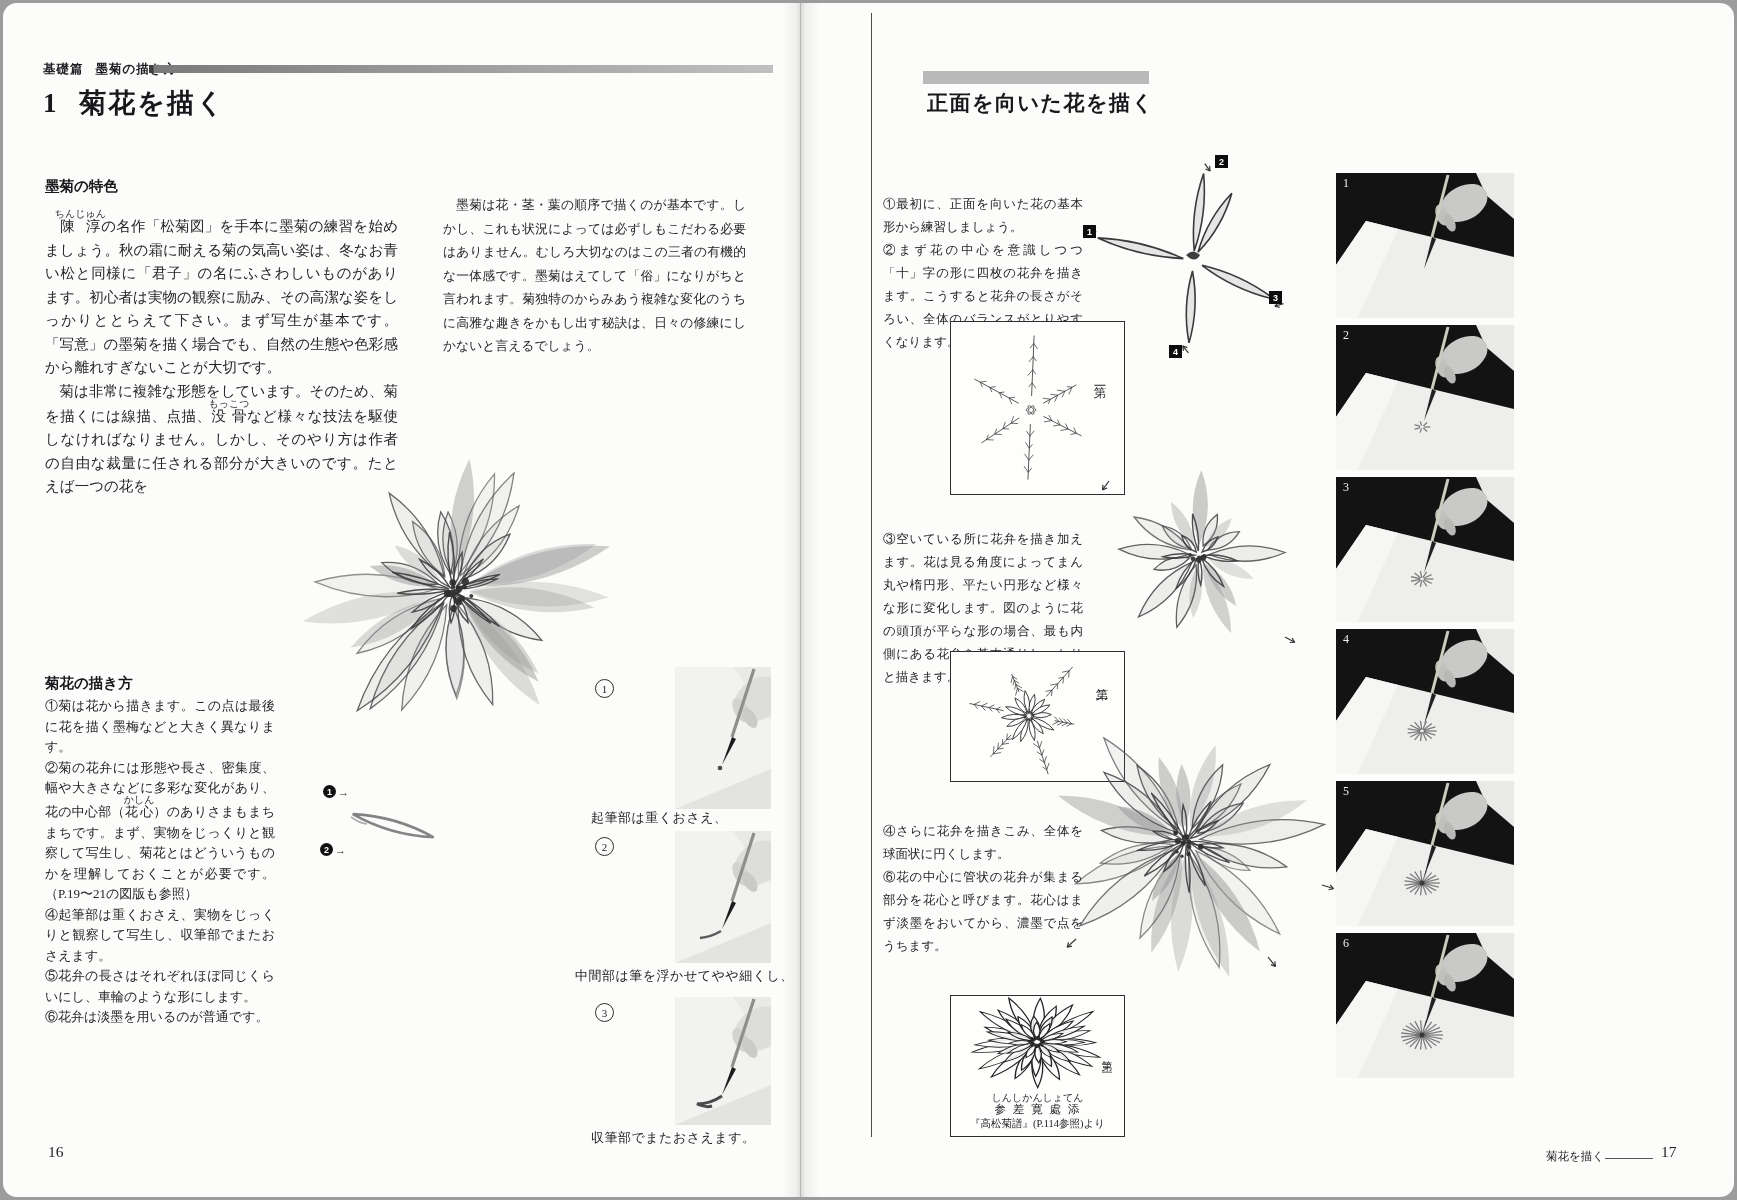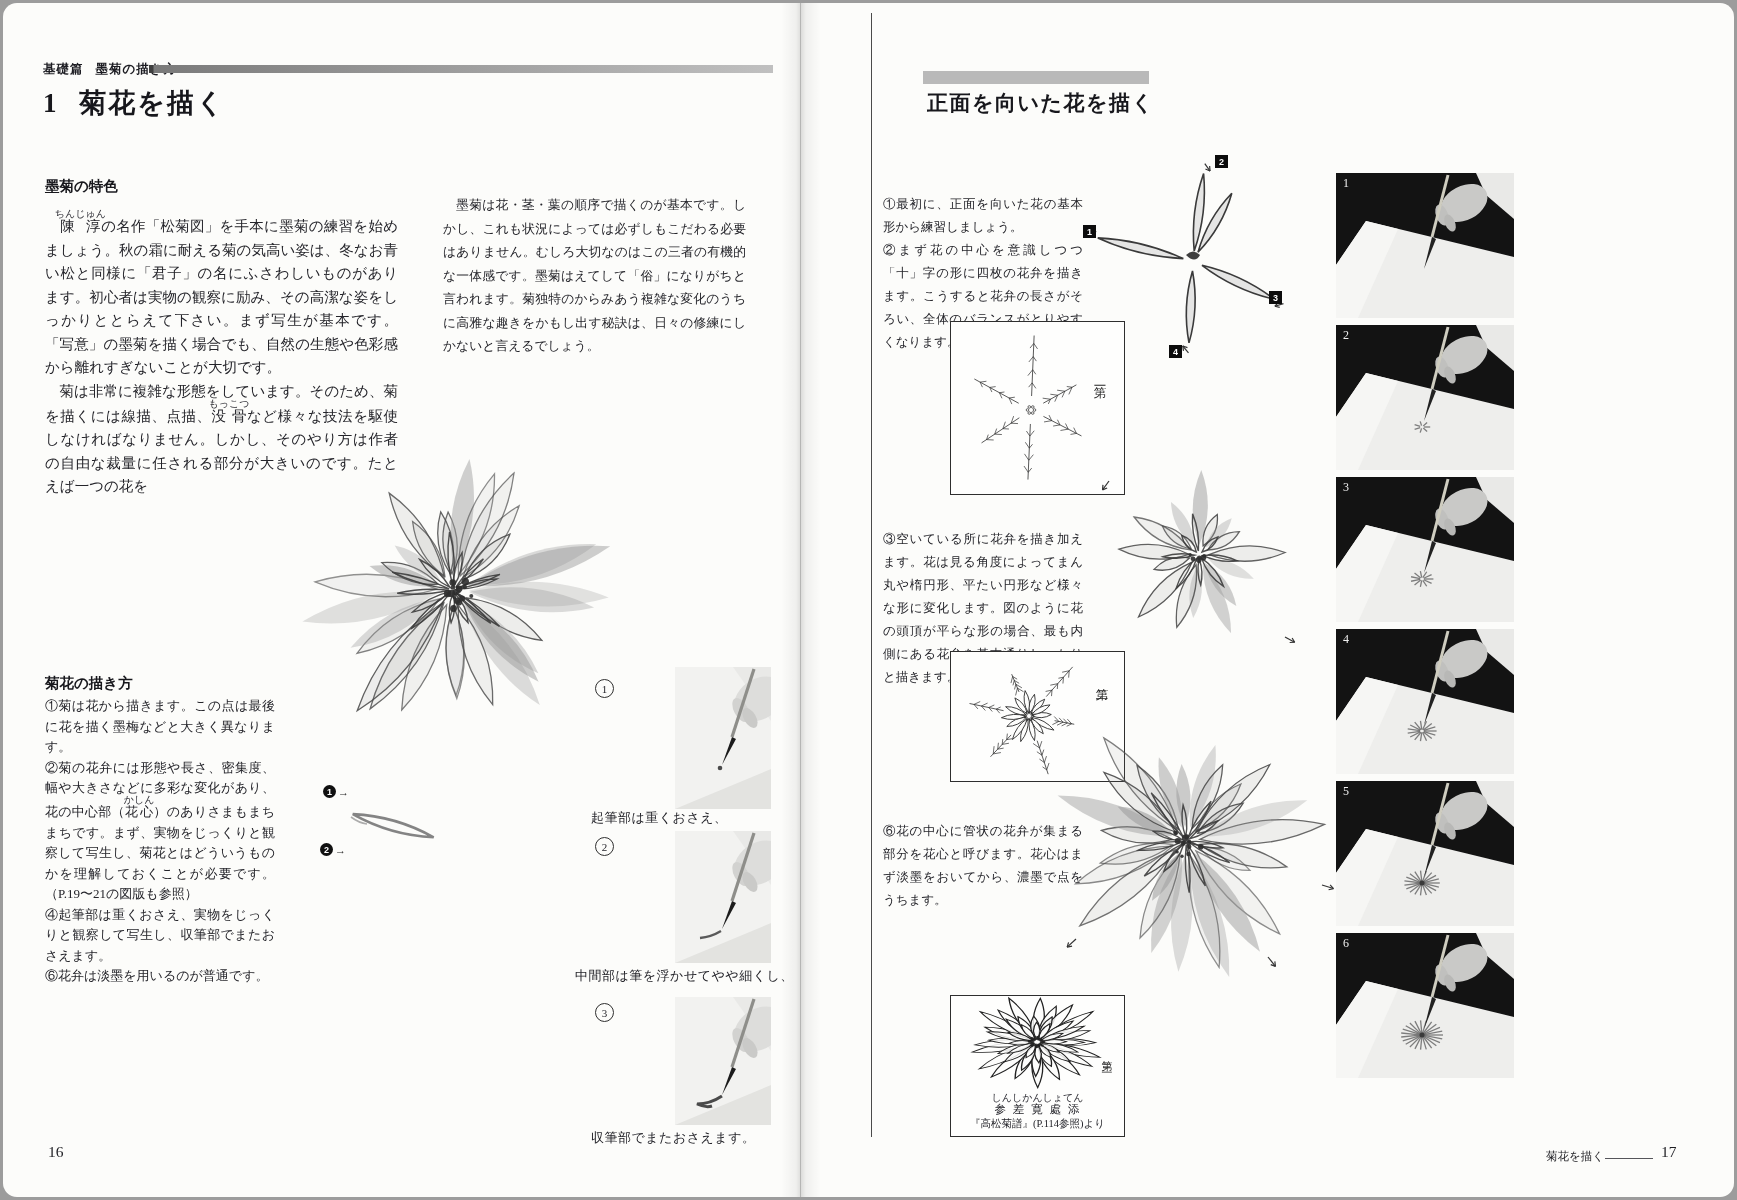--- a/index.html
+++ b/index.html
@@ -135,20 +135,21 @@
           <circle cx="221.8" cy="172.1" r="2.2" fill="#2e2e2e" opacity="0.9"></circle>
           <circle cx="208.5" cy="178.4" r="3.7" fill="#2e2e2e" opacity="0.9"></circle>
           <circle cx="211.2" cy="182.6" r="1.7" fill="#2e2e2e" opacity="0.9"></circle>
         </svg>
 
     <h2 class="a sech jp-sans" style="left:42px;top:671px;">菊花の描き方</h2>
     <div class="a col steps" style="left:42px;top:693px;width:230px;">
       <p>①菊は花から描きます。この点は最後に花を描く墨梅などと大きく異なります。</p>
       <p>②菊の花弁には形態や長さ、密集度、幅や大きさなどに多彩な変化があり、花の中心部（<ruby>花心<rt>かしん</rt></ruby>）のありさまもまちまちです。まず、実物をじっくりと観察して写生し、菊花とはどういうものかを理解しておくことが必要です。（P.19〜21の図版も参照）</p>
       <p>④起筆部は重くおさえ、実物をじっくりと観察して写生し、収筆部でまたおさえます。</p>
+      <p>⑤花弁の長さはそれぞれほぼ同じくらいにし、車輪のような形にします。</p>
       <p>⑥花弁は淡墨を用いるのが普通です。</p>
     </div>
 
     <div class="a" style="left:320px;top:782px;width:130px;height:80px;">
       <div style="position:absolute;left:0;top:0;display:flex;align-items:center;">
         <span class="circf jp-sans">1</span>
         <span class="arr">→</span>
       </div>
       <svg id="petal-sketch" style="position:absolute;left:16px;top:14px;" width="106" height="52" viewBox="0 0 106 52">
             <path d="M13.8,15.1 Q51.4,36.3 94.6,38.3 Q57.0,17.1 13.8,15.1Z" fill="none" stroke="#6e6e6e" stroke-width="2.6" opacity="0.85"></path>
@@ -371,20 +372,21 @@
             <circle cx="79.74149866762104" cy="67.03598128957906" r="1.3" fill="none" stroke="#2a2a2a" stroke-width="0.7"></circle>
             <circle cx="76.23303863390049" cy="67.02123278327106" r="1.3" fill="none" stroke="#2a2a2a" stroke-width="0.7"></circle>
             <circle cx="74.5001236953503" cy="63.97057463421498" r="1.3" fill="none" stroke="#2a2a2a" stroke-width="0.7"></circle>
             <circle cx="76.28408712530755" cy="60.94948479655244" r="1.3" fill="none" stroke="#2a2a2a" stroke-width="0.7"></circle>
             <circle cx="79.79229917034644" cy="60.99372927300693" r="1.3" fill="none" stroke="#2a2a2a" stroke-width="0.7"></circle>
           </svg>
       <span class="dlabel" style="right:14px;top:26px;">第二</span>
     </div>
 
     <div class="a col rcol" style="left:880px;top:817px;width:200px;">
+      <p>④さらに花弁を描きこみ、全体を球面状に円くします。</p>
       <p>⑥花の中心に管状の花弁が集まる部分を花心と呼びます。花心はまず淡墨をおいてから、濃墨で点をうちます。</p>
     </div>
 
     <div class="a dbox" style="left:947px;top:992px;width:173px;height:140px;">
       <svg id="dia2" width="171" height="96" viewBox="0 0 171 96">
             <g transform="translate(86,46) scale(1.45,0.95) translate(-86,-46)">
               <path d="M89.0,46.0 Q107.6,53.8 126.5,46.6 Q107.8,38.8 89.0,46.0Z" fill="#fdfdfc" fill-opacity="0.85" stroke="#222" stroke-width="0.9"></path>
               <path d="M88.8,47.0 Q106.5,61.6 129.4,62.1 Q111.7,47.5 88.8,47.0Z" fill="#fdfdfc" fill-opacity="0.85" stroke="#222" stroke-width="0.9"></path>
               <path d="M88.5,47.7 Q102.0,65.9 123.9,71.7 Q110.4,53.5 88.5,47.7Z" fill="#fdfdfc" fill-opacity="0.85" stroke="#222" stroke-width="0.9"></path>
               <path d="M87.9,48.3 Q95.9,69.3 115.3,80.7 Q107.3,59.6 87.9,48.3Z" fill="#fdfdfc" fill-opacity="0.85" stroke="#222" stroke-width="0.9"></path>

